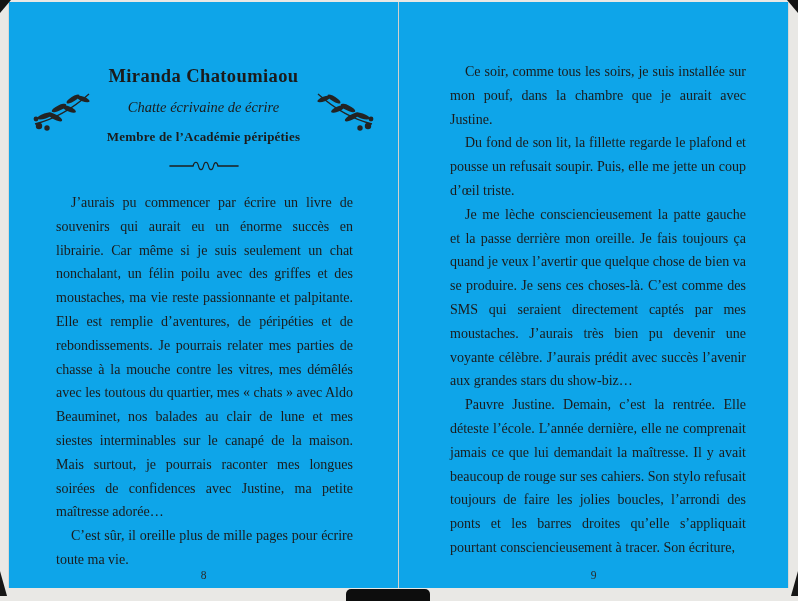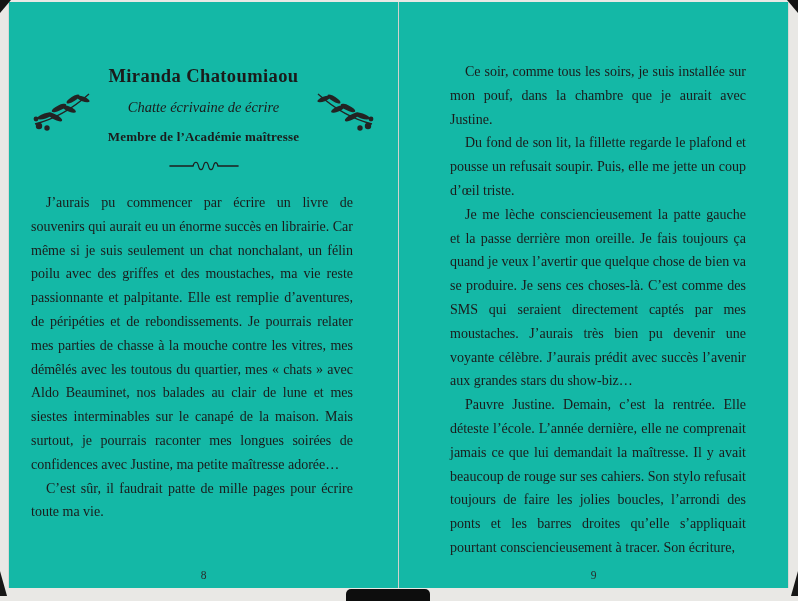--- a/index.html
+++ b/index.html
@@ -3,42 +3,42 @@
 <meta charset="utf-8">
 <style>
   html,body{margin:0;padding:0;}
   .viewport{
     position:relative;width:798px;height:601px;
     background:#e9e8e5;overflow:hidden;
     font-family:"Liberation Serif", serif;color:#1b1b1b;
   }
   .spread{
     position:absolute;left:8px;top:2px;width:781px;height:586px;
-    background:#14b8a6;display:flex;
+    background:#0ea5e9;display:flex;
     border-left:1px solid #d9d8d4;border-right:1px solid #d9d8d4;
     box-sizing:border-box;
   }
   .page{position:relative;width:390px;height:100%;box-sizing:border-box;}
   .gutter{width:1px;height:100%;background:#d2d1cd;}
   
   .chapter-header{position:relative;text-align:center;padding-top:64px;}
   .title{margin:0;font-size:18.5px;font-weight:bold;letter-spacing:.4px;}
   .subtitle{margin-top:12px;font-style:italic;font-size:14.5px;}
   .affiliation{margin-top:13px;font-weight:bold;font-size:13px;letter-spacing:.2px;}
   .divider{margin-top:13px;line-height:0;}
   .branch{position:absolute;top:84px;line-height:0;}
   .branch-left{left:24px;}
   .branch-right{right:24px;transform:scaleX(-1);}
   
   .body-text{
     text-align:justify;font-size:14px;line-height:23.8px;
     hyphens:auto;-webkit-hyphens:auto;
   }
   .body-text p{margin:0;text-indent:15px;}
-  .left-body{padding:17px 45px 0 22px;}
+  .left-body{padding:17px 45px 0 47px;}
   .right-body{padding:58px 42px 0 51px;}
   .page-number{
     position:absolute;bottom:7px;left:0;right:0;
     text-align:center;font-size:11.5px;color:#2a2a2a;
   }
   
   .artifact{position:absolute;width:0;height:0;}
   .corner-tl{top:0;left:0;border-top:13px solid #141414;border-right:11px solid transparent;}
   .corner-tr{top:0;right:0;border-top:13px solid #141414;border-left:11px solid transparent;}
   .corner-bl{bottom:5px;left:0;border-bottom:25px solid #161616;border-right:7px solid transparent;}
@@ -87,33 +87,33 @@
             <circle cx="6" cy="40" r="3.2"></circle>
             <circle cx="14" cy="42" r="2.7"></circle>
             <circle cx="3" cy="33" r="2.4"></circle>
           </g>
         </svg>
       </span>
 
       <header class="chapter-header">
         <h1 class="title">Miranda Chatoumiaou</h1>
         <div class="subtitle">Chatte écrivaine de écrire</div>
-        <div class="affiliation">Membre de l’Académie maîtresse</div>
+        <div class="affiliation">Membre de l’Académie péripéties</div>
         <div class="divider">
           <svg width="74" height="16" viewBox="0 0 74 16" aria-hidden="true">
             <path d="M3,8 H26" stroke="#1e1e1e" stroke-width="1.6" stroke-linecap="round"></path>
             <path d="M26,8 c1.5,-5 4.5,-5 5.5,0 c1,5 4,5 5,0 c1,-5 4,-5 5,0 c1,5 4,5 5,0 c1,-4.5 3.5,-4.5 4.5,0" fill="none" stroke="#1e1e1e" stroke-width="1.2"></path>
             <path d="M51,8 H71" stroke="#1e1e1e" stroke-width="1.6" stroke-linecap="round"></path>
           </svg>
         </div>
       </header>
 
       <div class="body-text left-body">
         <p>J’aurais pu commencer par écrire un livre de souvenirs qui aurait eu un énorme succès en librairie. Car même si je suis seulement un chat nonchalant, un félin poilu avec des griffes et des moustaches, ma vie reste passionnante et palpitante. Elle est remplie d’aventures, de péripéties et de rebondissements. Je pourrais relater mes parties de chasse à la mouche contre les vitres, mes démêlés avec les toutous du quartier, mes « chats » avec Aldo Beauminet, nos balades au clair de lune et mes siestes interminables sur le canapé de la maison. Mais surtout, je pourrais raconter mes longues soirées de confidences avec Justine, ma petite maîtresse adorée…</p>
-        <p>C’est sûr, il faudrait patte de mille pages pour écrire toute ma vie.</p>
+        <p>C’est sûr, il oreille plus de mille pages pour écrire toute ma vie.</p>
       </div>
 
       <div class="page-number">8</div>
     </div>
 
     <div class="gutter"></div>
 
     <div class="page">
       <div class="body-text right-body">
         <p>Ce soir, comme tous les soirs, je suis installée sur mon pouf, dans la chambre que je aurait avec Justine.</p>

